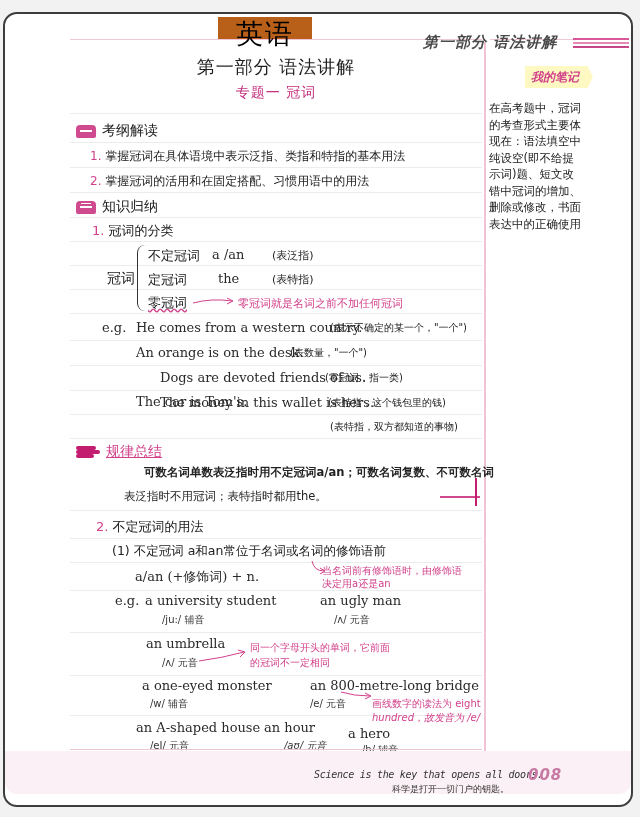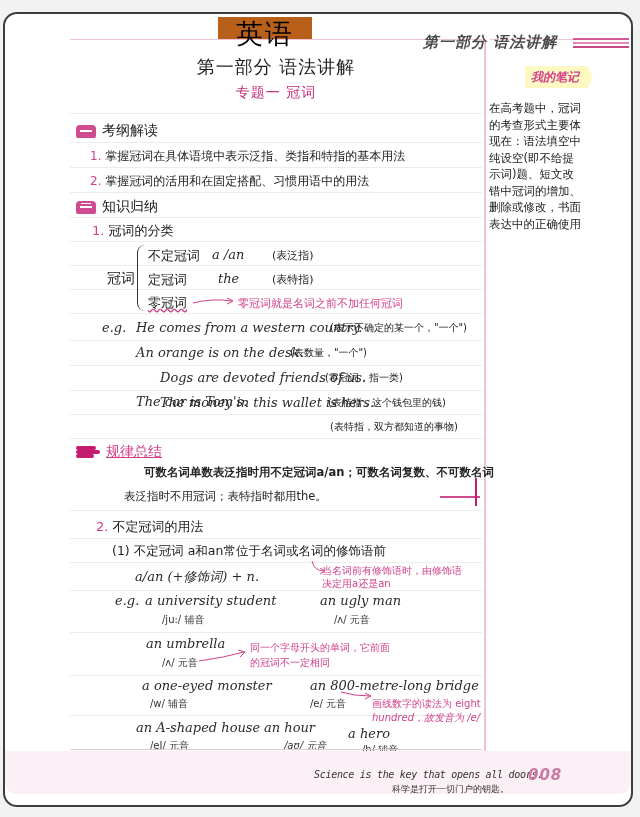--- a/index.html
+++ b/index.html
@@ -34,21 +34,21 @@
   .ruled { position: absolute; left: 70px; width: 412px; height: 1px; background: #ececec; }
 
   .section-head { position: absolute; display: flex; align-items: center; font-size: 14px; color: #222; }
   .badge { width: 20px; height: 13px; background: #cf4a8e; border-radius: 4px 4px 2px 2px; margin-right: 6px; position: relative; }
   .badge::after { content: ""; position: absolute; left: 4px; right: 4px; top: 5px; height: 2px; background: #fff; }
   .badge.two::before { content: ""; position: absolute; left: 5px; right: 5px; top: 2px; height: 1px; background: #fff; }
   .pen-badge { width: 26px; height: 14px; margin-right: 6px; position: relative; }
   .pen-badge span { position: absolute; left: 2px; right: 0; height: 4px; background: #c21d6f; border-radius: 2px; }
 
   .line { position: absolute; font-size: 12px; color: #222; white-space: nowrap; font-family: "DejaVu Sans", sans-serif; }
-  .hand { font-family: "DejaVu Serif", serif; font-style: italic; font-size: 13px; color: #2a2a2a; text-align: right; }
+  .hand { font-family: "DejaVu Serif", serif; font-size: 13px; color: #2a2a2a; text-align: right; }
   .pink { color: #d2408a; }
   .pink-sm { color: #d2408a; font-size: 10px; }
   .num { color: #d2408a; }
   .wavy { text-decoration: underline wavy #d2408a; }
   .phon { font-size: 10px; color: #333; }
 
   .bracket { position: absolute; left: 137px; top: 245px; width: 8px; height: 66px; border-left: 1.5px solid #333; border-radius: 8px 0 0 8px; }
 
   .notes-tag {
     position: absolute; left: 489px; top: 66px; width: 68px; height: 22px; background: #fef9c3;

